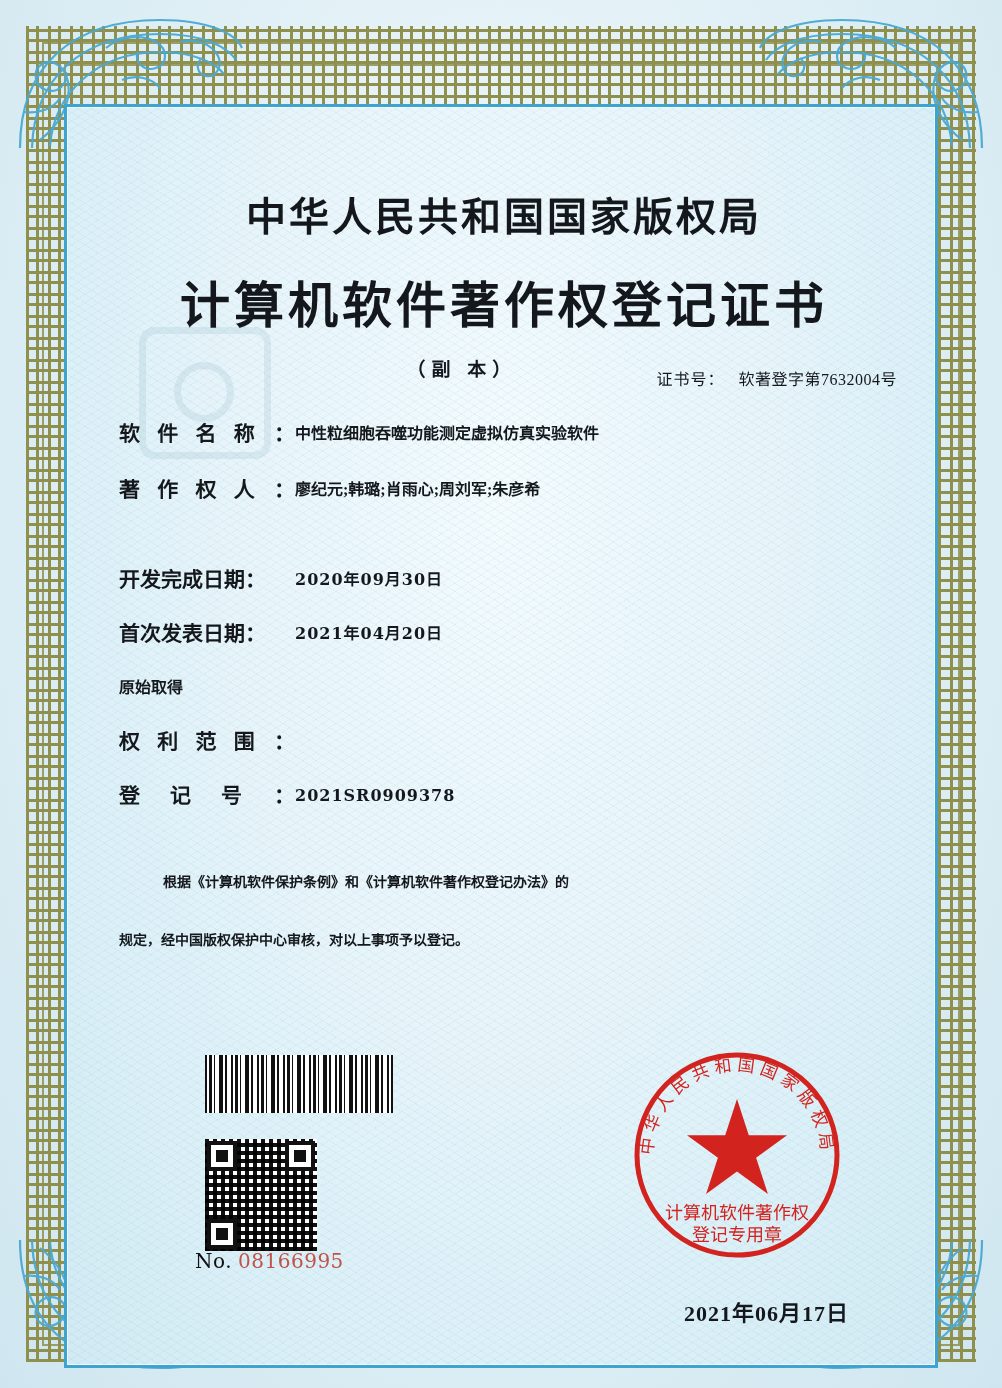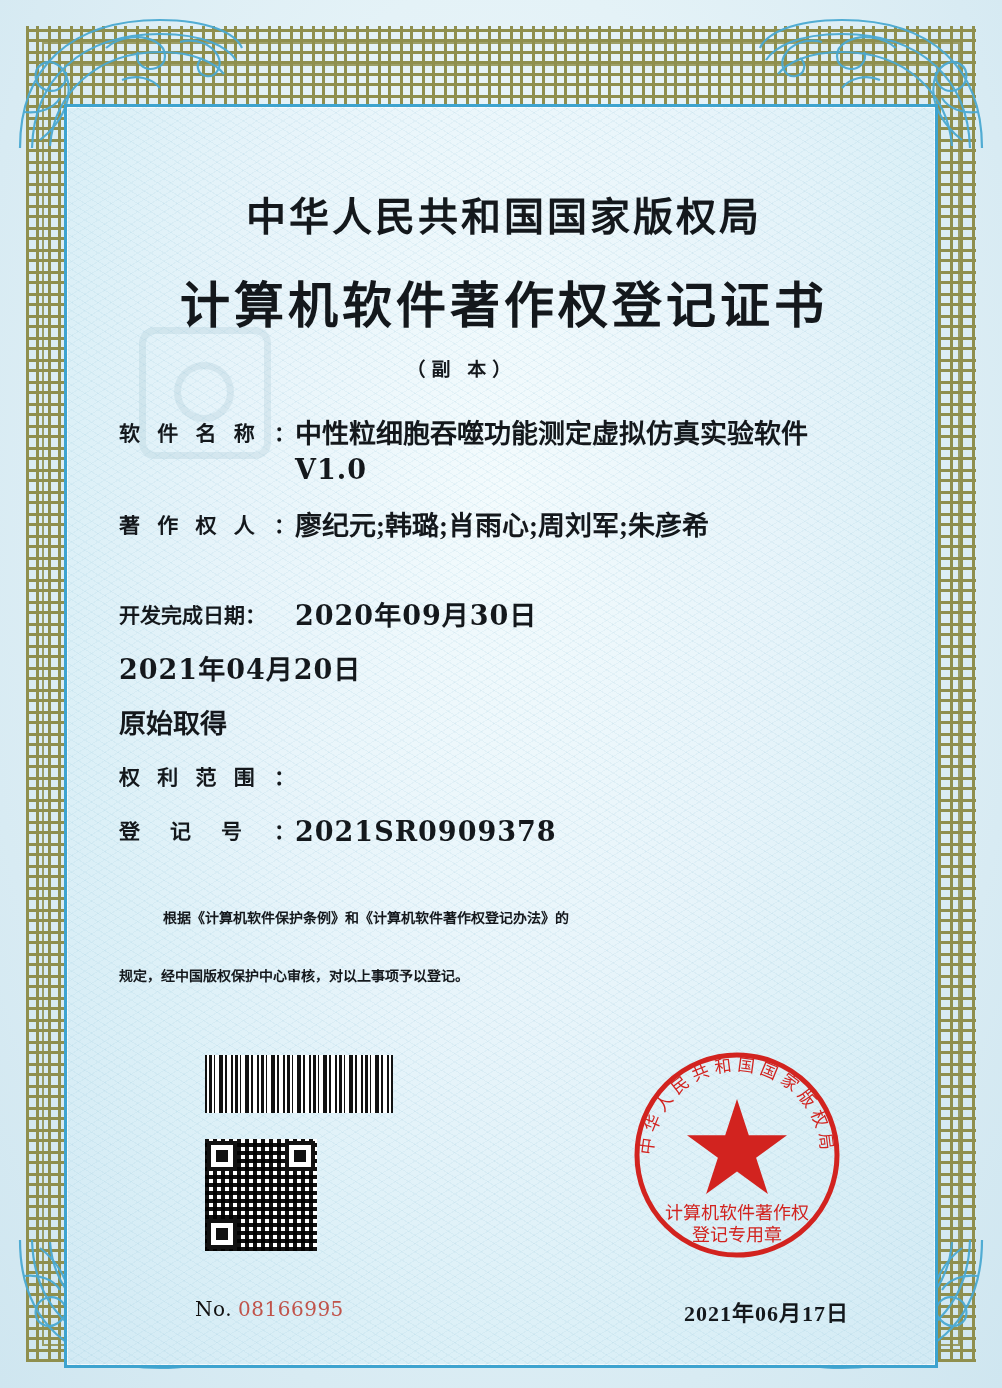--- a/index.html
+++ b/index.html
@@ -178,21 +178,21 @@
     font-weight: bold;
     line-height: 36px;
     white-space: nowrap;
   }
   .field-label.spread {
     display: flex;
     justify-content: space-between;
   }
   .field-label.spread .colon { margin-left: 2px; }
   .field-value {
-    font-size: 27px;
+    font-size: 16px;
     line-height: 36px;
     font-weight: bold;
     flex: 1;
   }
   .field-value .sub {
     display: block;
   }
   .value-mono {
     font-family: "DejaVu Serif", "Liberation Serif", serif;
     letter-spacing: 1px;
@@ -247,21 +247,21 @@
     background: #fff;
     box-shadow: inset 0 0 0 4px #111, inset 0 0 0 9px #fff, inset 0 0 0 15px #111;
   }
   .qr .f1 { left: 2px; top: 2px; }
   .qr .f2 { right: 2px; top: 2px; }
   .qr .f3 { left: 2px; bottom: 2px; }
 
   .serial {
     position: absolute;
     left: 128px;
-    top: 1190px;
+    top: 1142px;
     font-size: 20px;
     color: #111;
     letter-spacing: .5px;
     font-family: "DejaVu Serif", "Liberation Serif", serif;
   }
   .serial .num { color: #c0534a; margin-left: 6px; }
 
   .issue-date {
     position: absolute;
     right: 92px;
@@ -346,35 +346,37 @@
   <div class="inner-panel">
     <div class="watermark"></div>
 
     <div class="content">
 
       <div class="title-1">中华人民共和国国家版权局</div>
       <div class="title-2">计算机软件著作权登记证书</div>
 
       <div class="subline">
         <div class="copy-label">（副 本）</div>
+        <div class="cert-no">
+          <span class="cn-label">证书号：</span><span class="cn-value">软著登字第7632004号</span>
+        </div>
       </div>
 
       <div class="fields">
 
         <div class="field-row">
           <div class="field-label spread">
             <span>软</span>
             <span>件</span>
             <span>名</span>
             <span>称</span>
             <span class="colon">：</span>
           </div>
           <div class="field-value">
             <span class="sub">中性粒细胞吞噬功能测定虚拟仿真实验软件</span>
-            <span class="sub value-mono">V1.0</span>
           </div>
         </div>
 
         <div class="gap-small"></div>
 
         <div class="field-row">
           <div class="field-label spread">
             <span>著</span>
             <span>作</span>
             <span>权</span>
@@ -387,20 +389,21 @@
         <div class="gap-med"></div>
 
         <div class="field-row">
           <div class="field-label">开发完成日期：</div>
           <div class="field-value value-mono">2020年09月30日</div>
         </div>
 
         <div class="gap-row"></div>
 
         <div class="field-row">
+          <div class="field-label">首次发表日期：</div>
           <div class="field-value value-mono">2021年04月20日</div>
         </div>
 
         <div class="gap-row"></div>
 
         <div class="field-row">
           <div class="field-value">原始取得</div>
         </div>
 
         <div class="gap-row"></div>

